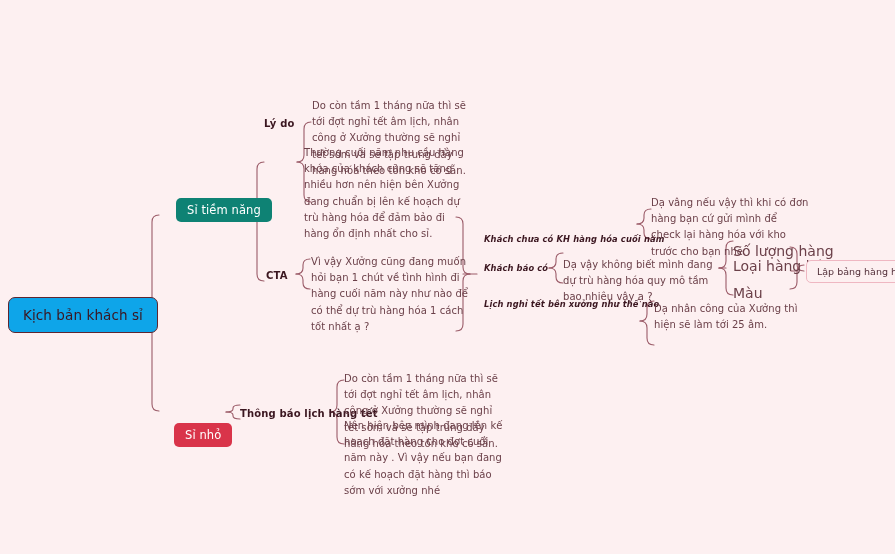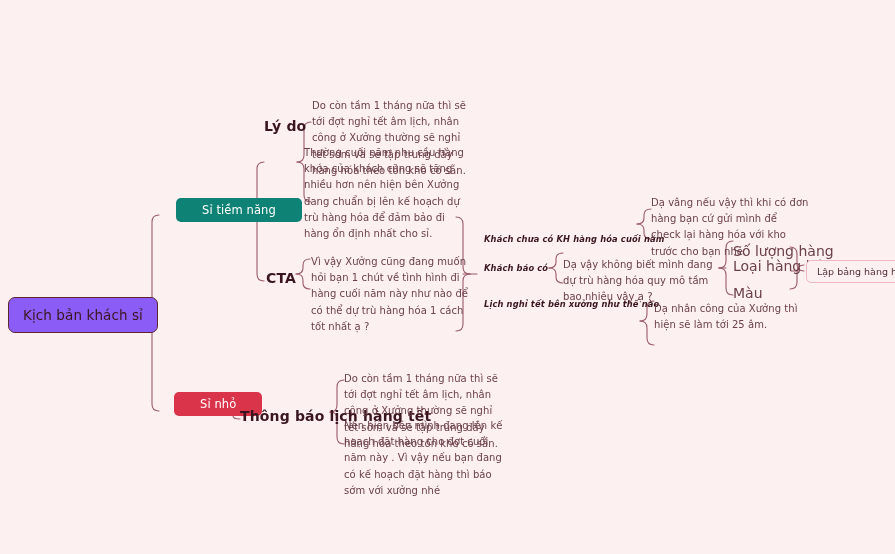--- a/index.html
+++ b/index.html
@@ -11,51 +11,51 @@
   }
   #canvas { position: relative; width: 895px; height: 554px; }
 
   svg.wires { position: absolute; left: 0; top: 0; width: 895px; height: 554px; pointer-events: none; }
 
   .node { position: absolute; }
 
   .root-box {
     border: 1.6px solid #5e2630;
     border-radius: 7px;
-    background: #8b5cf6;
+    background: #0ea5e9;
     padding: 9px 14px;
     font-size: 13.5px;
     color: #3b1620;
     white-space: nowrap;
     letter-spacing: .1px;
   }
 
   .pill {
     border-radius: 5px;
-    padding: 5px 26px;
+    padding: 5px 11px;
     font-size: 11.5px;
     color: #ffffff;
     white-space: nowrap;
     letter-spacing: .1px;
   }
   .pill.teal { background: #0e8274; }
   .pill.red  { background: #d9344a; }
 
   .outline-box {
     border: 1.2px solid #efb7c2;
     border-radius: 5px;
     background: #fdf0f1;
     padding: 5px 10px;
     font-size: 9.5px;
     color: #53303a;
     white-space: nowrap;
   }
 
   .lbl-bold {
-    font-size: 14px;
+    font-size: 10px;
     font-weight: bold;
     color: #3b1620;
     white-space: nowrap;
     letter-spacing: .15px;
   }
   .lbl-bold-italic {
     font-size: 8.3px;
     font-weight: bold;
     font-style: italic;
     color: #3b1620;
@@ -149,21 +149,21 @@
   <div class="node leaf" style="left:733px; top:258px;">Loại hàng hóa</div>
   <div class="node leaf" style="left:733px; top:285px;">Màu</div>
 
   <div class="node outline-box" style="left:806px; top:260px;">Lập bảng hàng hóa</div>
 
   <div class="node lbl-bold-italic" style="left:484px; top:299px;">Lịch nghỉ tết bên xưởng như thế nào</div>
 
   <div class="node para" style="left:654px; top:301px; width:155px;">Dạ nhân công của Xưởng thì hiện sẽ làm tới 25 âm.</div>
 
 
-  <div class="node pill red" style="left:174px; top:392px;">Sỉ nhỏ</div>
+  <div class="node pill red" style="left:174px; top:423px;">Sỉ nhỏ</div>
 
   <div class="node lbl-bold" style="left:240px; top:408px;">Thông báo lịch hàng tết</div>
 
   <div class="node para" style="left:344px; top:371px; width:160px;">Do còn tầm 1 tháng nữa thì sẽ tới đợt nghỉ tết âm lịch, nhân công ở Xưởng thường sẽ nghỉ tết sớm và sẽ tập trung đẩy hàng hóa theo tồn kho có sẵn.</div>
 
   <div class="node para" style="left:344px; top:418px; width:160px;">Nên hiện bên mình đang lên kế hoạch đặt hàng cho đợt cuối năm này . Vì vậy nếu bạn đang có kế hoạch đặt hàng thì báo sớm với xưởng nhé</div>
 
 </div>
 
 </body></html>

